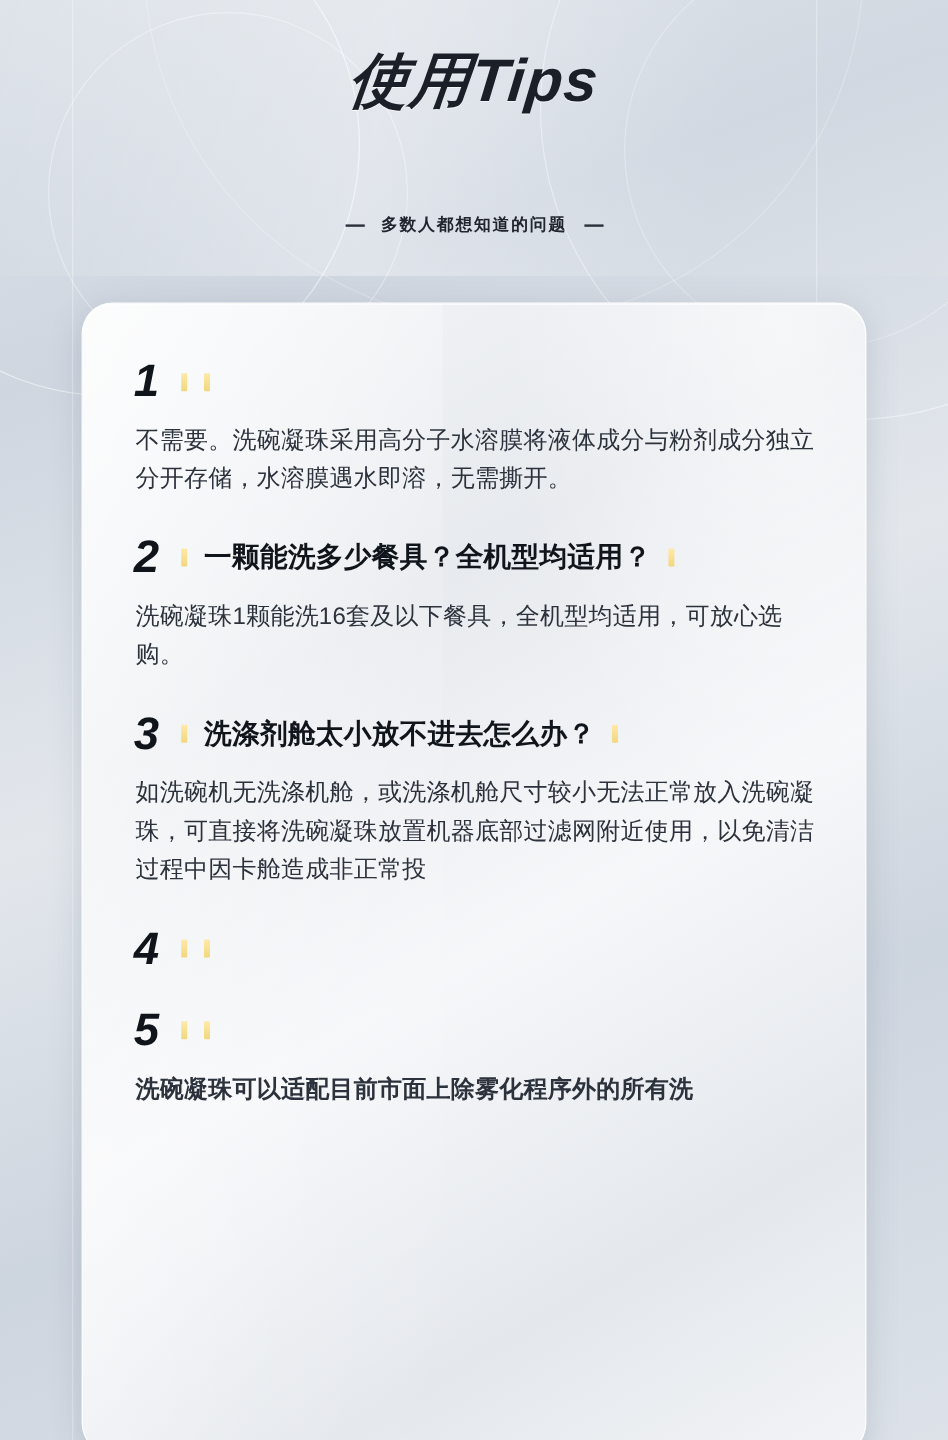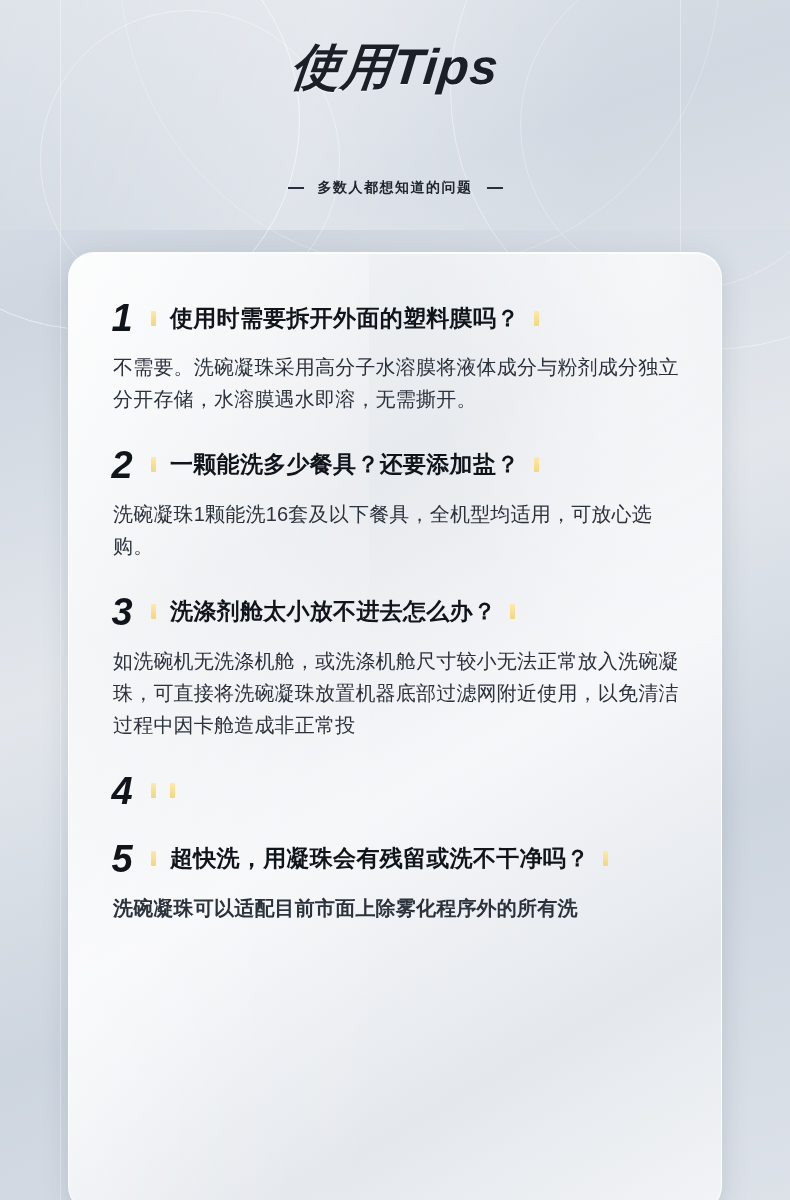--- a/index.html
+++ b/index.html
@@ -180,31 +180,30 @@
 </div>
 
 <div class="card-wrap">
   <div class="card">
     <div class="faq-list">
 
       <div class="faq-item">
         <div class="q-row">
           <span class="q-num">1</span>
           <span class="tick left"></span>
-          <span class="q-text">使用时需要拆开外面的塑料膜吗？</span>
           <span class="tick"></span>
         </div>
         <div class="answer">不需要。洗碗凝珠采用高分子水溶膜将液体成分与粉剂成分独立分开存储，水溶膜遇水即溶，无需撕开。</div>
       </div>
 
       <div class="faq-item">
         <div class="q-row">
           <span class="q-num">2</span>
           <span class="tick left"></span>
-          <span class="q-text">一颗能洗多少餐具？还要添加盐？</span>
+          <span class="q-text">一颗能洗多少餐具？全机型均适用？</span>
           <span class="tick"></span>
         </div>
         <div class="answer">洗碗凝珠1颗能洗16套及以下餐具，全机型均适用，可放心选购。</div>
       </div>
 
       <div class="faq-item">
         <div class="q-row">
           <span class="q-num">3</span>
           <span class="tick left"></span>
           <span class="q-text">洗涤剂舱太小放不进去怎么办？</span>
@@ -218,21 +217,20 @@
           <span class="q-num">4</span>
           <span class="tick left"></span>
           <span class="tick"></span>
         </div>
       </div>
 
       <div class="faq-item">
         <div class="q-row">
           <span class="q-num">5</span>
           <span class="tick left"></span>
-          <span class="q-text">超快洗，用凝珠会有残留或洗不干净吗？</span>
           <span class="tick"></span>
         </div>
         <div class="answer clipped">洗碗凝珠可以适配目前市面上除雾化程序外的所有洗</div>
       </div>
 
     </div>
   </div>
 </div>
 
 </body></html>

